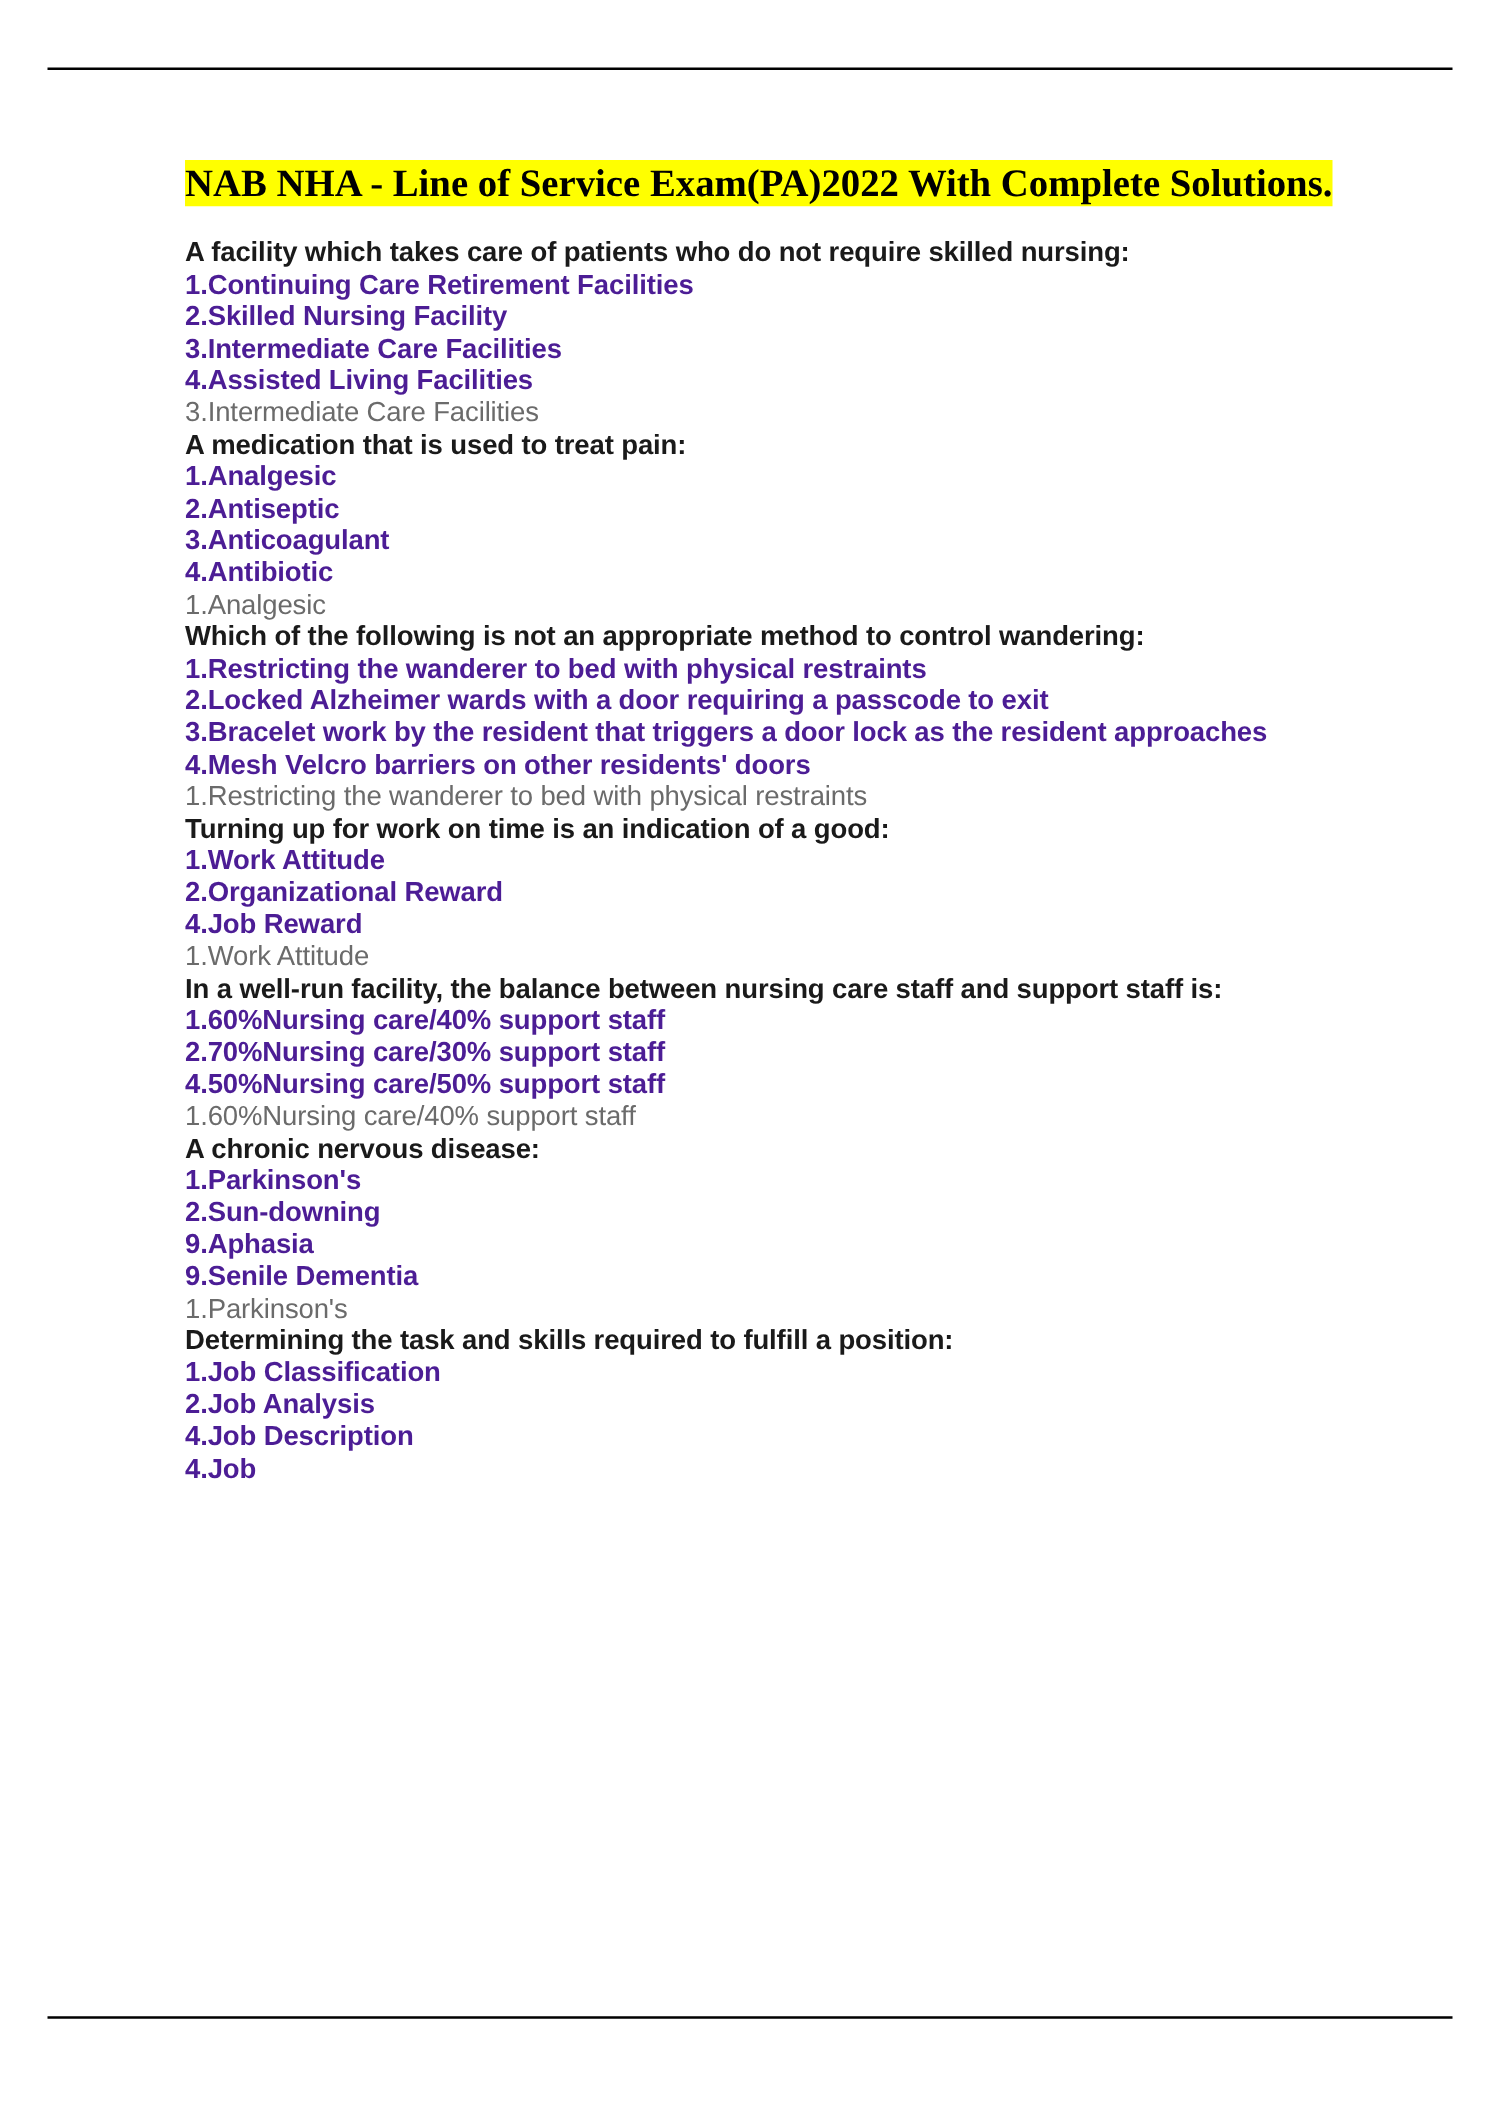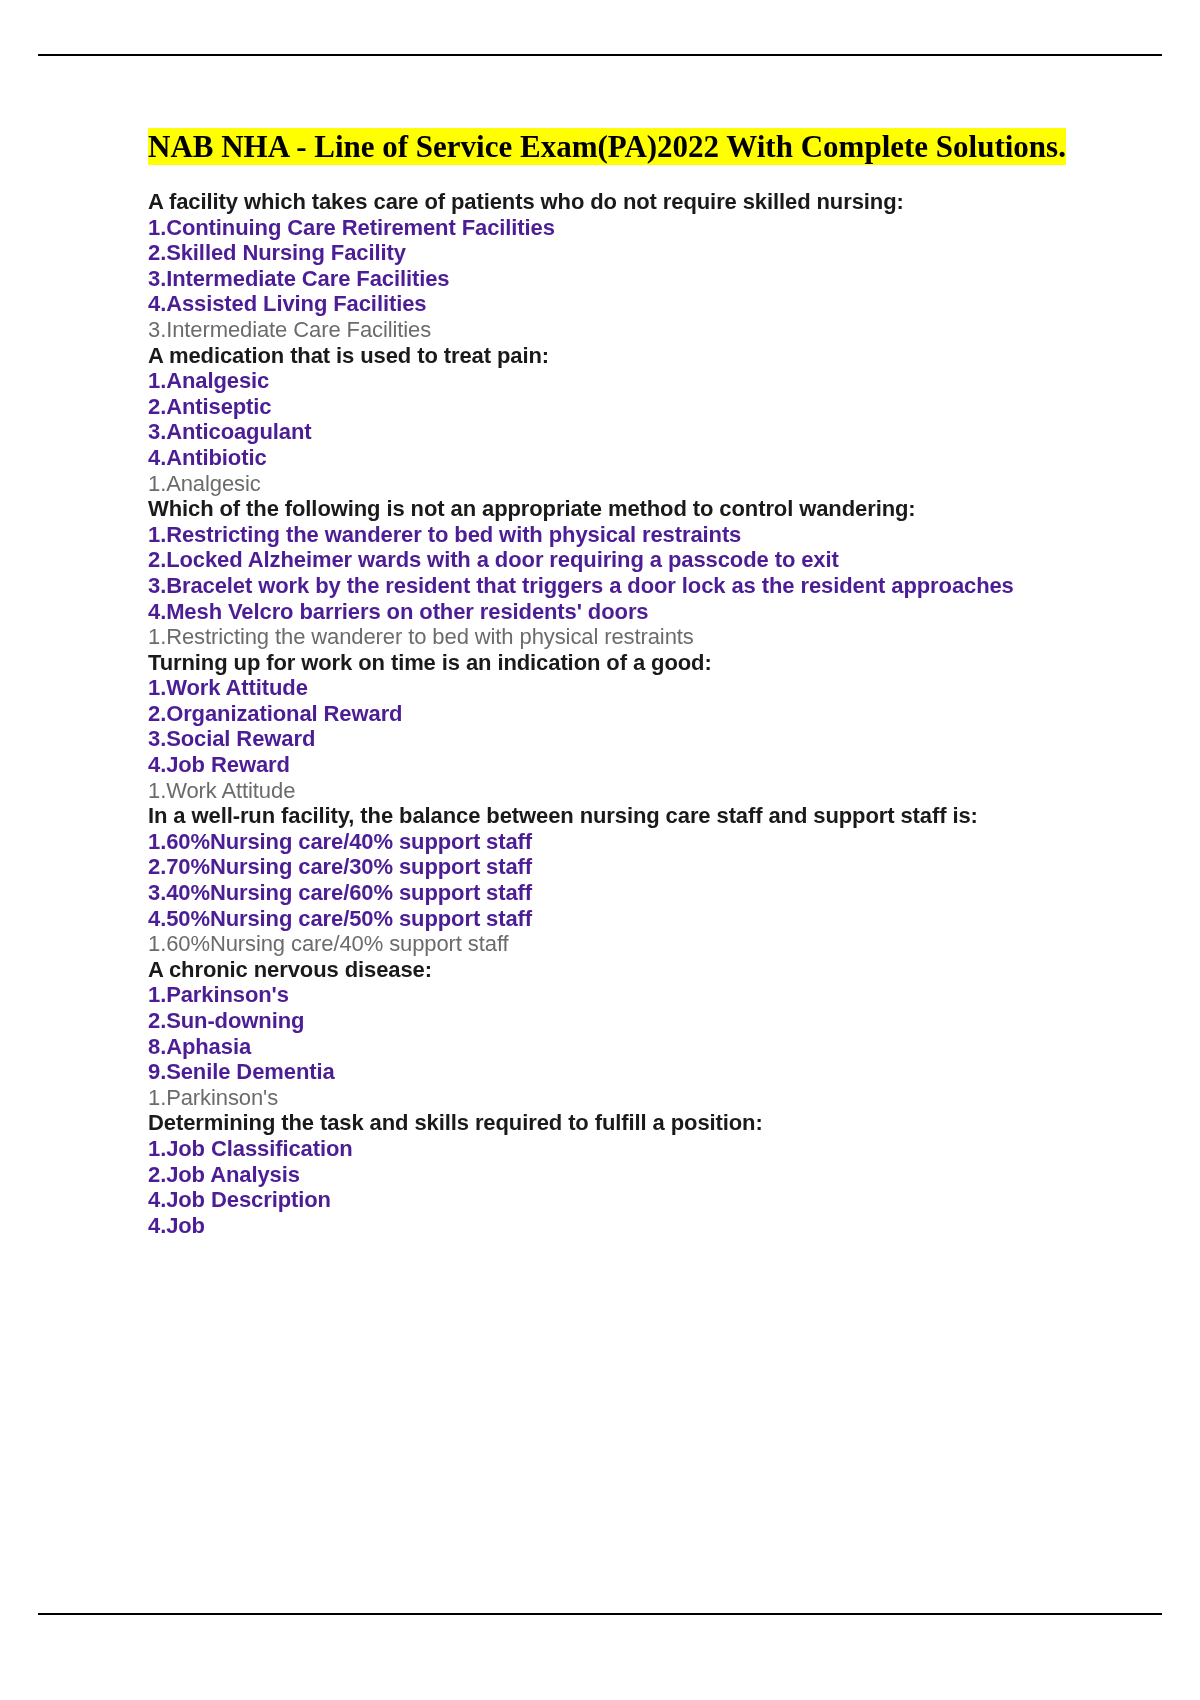--- a/index.html
+++ b/index.html
@@ -111,37 +111,35 @@
           <p class="line q-option">1.Restricting the wanderer to bed with physical restraints</p>
           <p class="line q-option">2.Locked Alzheimer wards with a door requiring a passcode to exit</p>
           <p class="line q-option">3.Bracelet work by the resident that triggers a door lock as the resident approaches</p>
           <p class="line q-option">4.Mesh Velcro barriers on other residents' doors</p>
           <p class="line q-answer">1.Restricting the wanderer to bed with physical restraints</p>
         </div>
         <div class="qa-block">
           <p class="line q-prompt">Turning up for work on time is an indication of a good:</p>
           <p class="line q-option">1.Work Attitude</p>
           <p class="line q-option">2.Organizational Reward</p>
-          <p class="line q-option">3.Social Reward</p>
           <p class="line q-option">4.Job Reward</p>
           <p class="line q-answer">1.Work Attitude</p>
         </div>
         <div class="qa-block">
           <p class="line q-prompt">In a well-run facility, the balance between nursing care staff and support staff is:</p>
           <p class="line q-option">1.60%Nursing care/40% support staff</p>
           <p class="line q-option">2.70%Nursing care/30% support staff</p>
-          <p class="line q-option">3.40%Nursing care/60% support staff</p>
           <p class="line q-option">4.50%Nursing care/50% support staff</p>
           <p class="line q-answer">1.60%Nursing care/40% support staff</p>
         </div>
         <div class="qa-block">
           <p class="line q-prompt">A chronic nervous disease:</p>
           <p class="line q-option">1.Parkinson's</p>
           <p class="line q-option">2.Sun-downing</p>
-          <p class="line q-option">8.Aphasia</p>
+          <p class="line q-option">9.Aphasia</p>
           <p class="line q-option">9.Senile Dementia</p>
           <p class="line q-answer">1.Parkinson's</p>
         </div>
         <div class="qa-block">
           <p class="line q-prompt">Determining the task and skills required to fulfill a position:</p>
           <p class="line q-option">1.Job Classification</p>
           <p class="line q-option">2.Job Analysis</p>
           <p class="line q-option">4.Job Description</p>
           <p class="line q-option">4.Job</p>
         </div>

